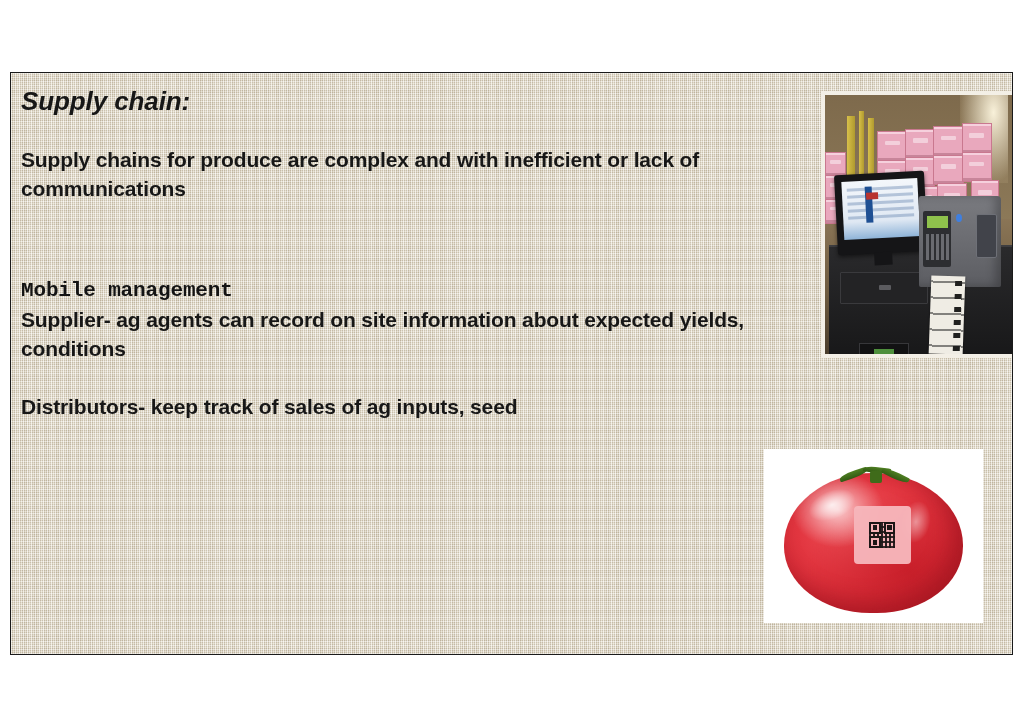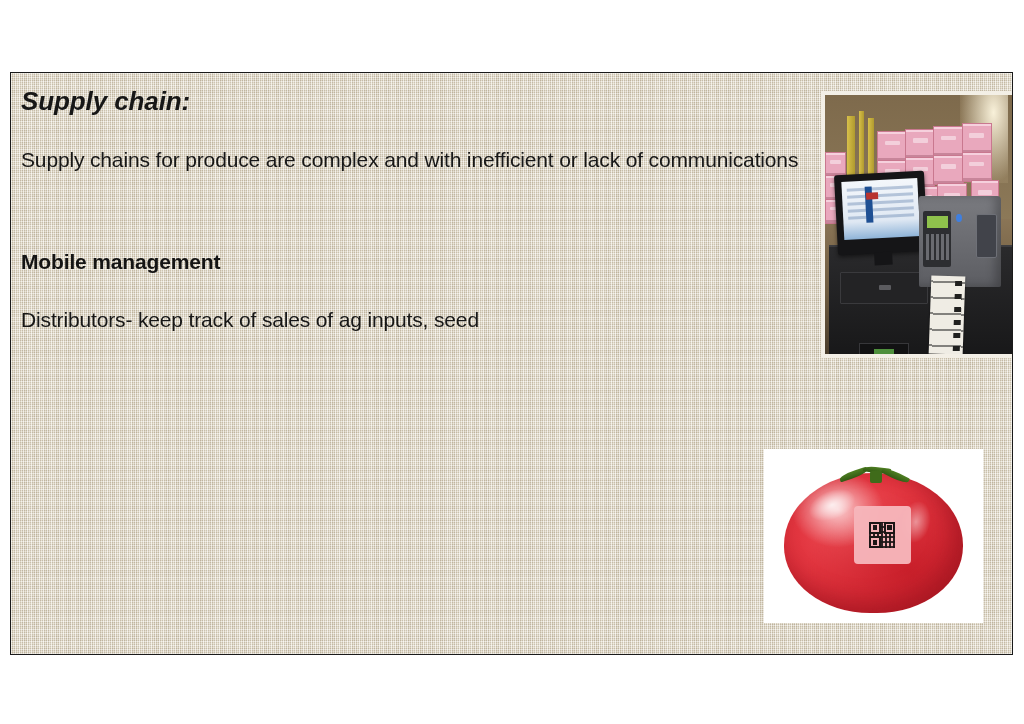--- a/index.html
+++ b/index.html
@@ -70,31 +70,33 @@
     margin: 0 0 28px 0;
     line-height: 1.15;
   }
 
   .para {
     font-size: 21px;
     line-height: 29px;
     color: #171717;
     margin: 0 0 29px 0;
     letter-spacing: -0.15px;
+    font-weight: bold;
   }
 
   .para.tight { margin-bottom: 0; }
 
   .sub-head {
     font-size: 21px;
     line-height: 29px;
     font-weight: bold;
     color: #141414;
     margin: 0;
     letter-spacing: -0.15px;
+    font-family: Liberation Mono, monospace;
   }
 
   .spacer-lg { height: 44px; }
   .spacer-sm { height: 29px; }
 
   
   #photo-warehouse {
     position: absolute;
     left: 810px;
     top: 18px;
@@ -345,20 +347,21 @@
       <div class="slide-title">Supply chain:</div>
 
       <p class="para">Supply chains for produce are complex and with inefficient or lack of communications</p>
 
 
 
       <div class="spacer-lg"></div>
 
       <div class="sub-head">Mobile management</div>
 
+      <p class="para tight">Supplier- ag agents can record on site information about expected yields, conditions</p>
 
       <div class="spacer-sm"></div>
 
       <p class="para tight">Distributors- keep track of sales of ag inputs, seed</p>
 
     </div>
 
     <div id="photo-warehouse">
       <div class="frame">
         <div class="wh-wall"></div>

